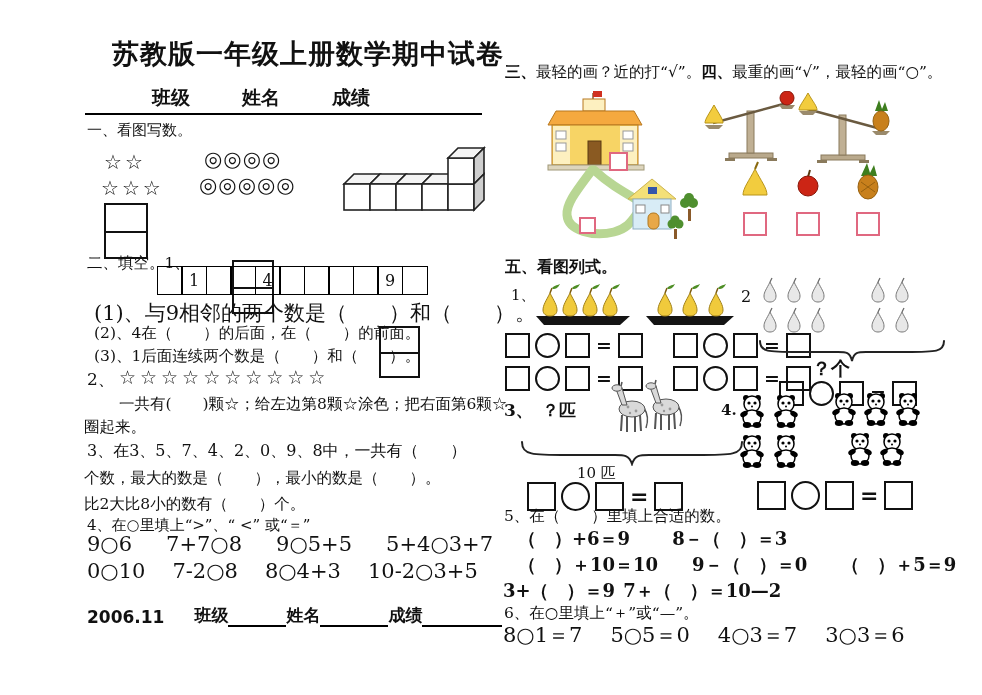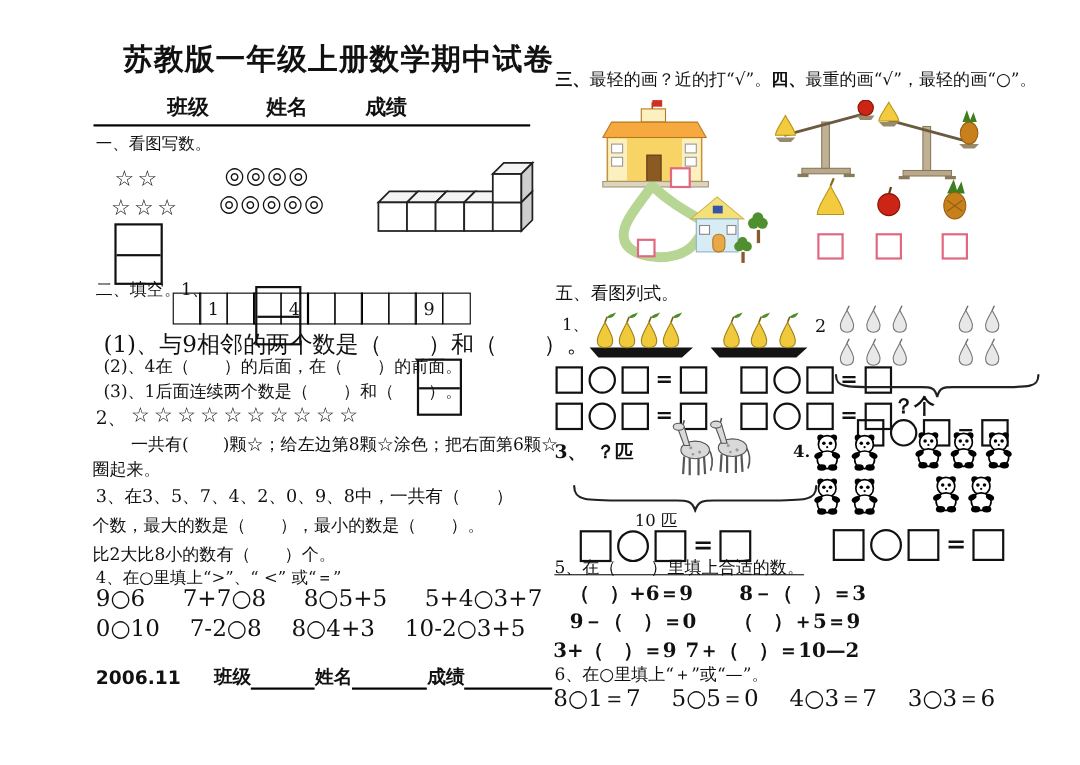--- a/index.html
+++ b/index.html
@@ -96,21 +96,21 @@
 <div class="abs" style="left:84px;top:417px;font-size:15.5px;">圈起来。</div>
 
 <div class="abs" style="left:87px;top:441px;font-size:16px;">3、在3、5、7、4、2、0、9、8中，一共有（　　）</div>
 <div class="abs" style="left:84px;top:468px;font-size:15.5px;">个数，最大的数是（　　），最小的数是（　　）。</div>
 <div class="abs" style="left:84px;top:494px;font-size:15.5px;">比2大比8小的数有（　　）个。</div>
 
 <div class="abs" style="left:87px;top:516px;font-size:15px;">4、在○里填上“&gt;”、“ &lt;” 或“＝”</div>
 <div class="abs exprow" style="left:87px;top:532px;font-size:21px;gap:34px;">
     <span>9○6</span>
     <span>7+7○8</span>
-    <span>8○5+5</span>
+    <span>9○5+5</span>
     <span>5+4○3+7</span>
   </div>
 <div class="abs exprow" style="left:87px;top:559px;font-size:21px;gap:27px;">
     <span>0○10</span>
     <span>7-2○8</span>
     <span>8○4+3</span>
     <span>10-2○3+5</span>
   </div>
 
 <div class="abs footer sans b" style="left:87px;top:604px;font-size:17px;">
@@ -191,21 +191,21 @@
   <polygon points="158,85 164,72 167,82 171,74 174,85" fill="#3e7e1e"></polygon>
   <ellipse cx="165" cy="96" rx="10" ry="12" fill="#c8801c" stroke="#96600f"></ellipse>
   <line x1="158" y1="91" x2="172" y2="101" stroke="#96600f"></line>
     <line x1="158" y1="101" x2="172" y2="91" stroke="#96600f"></line>
 
   <rect x="41" y="122" width="22" height="22" fill="#fff" stroke="#e06880" stroke-width="2"></rect>
   <rect x="94" y="122" width="22" height="22" fill="#fff" stroke="#e06880" stroke-width="2"></rect>
   <rect x="154" y="122" width="22" height="22" fill="#fff" stroke="#e06880" stroke-width="2"></rect>
 </svg>
 
-<div class="abs" style="left:505px;top:257px;font-size:16px;">五、看图列式。</div>
+<div class="abs" style="left:505px;top:257px;font-size:16px;font-weight:bold;">五、看图列式。</div>
 <div class="abs" style="left:511px;top:286px;font-size:15px;">1、</div>
 
 <svg class="abs" style="left:534px;top:276px;" width="202" height="52" viewBox="0 0 202 52">
   <defs>
     <g id="gp">
       <line x1="0" y1="-13" x2="2" y2="-18" stroke="#7a5a10" stroke-width="1.5"></line>
       <path d="M2,-18 C5,-21 8,-21 10,-22 C8,-18 6,-17 3,-17 Z" fill="#4e8e26"></path>
       <path d="M0,-13 C-4,-5 -7,-1 -7,4 C-7,8 -4,10 0,10 C4,10 7,8 7,4 C7,-1 4,-5 0,-13 Z" fill="#f0ca3c" stroke="#a08018"></path>
     </g>
   </defs>
@@ -346,26 +346,27 @@
     <use href="#pnda" transform="translate(160,60)"></use>
 </svg>
 <div class="abs eq lg" style="left:757px;top:481px;">
     <span class="sq"></span>
     <span class="cir"></span>
     <span class="sq"></span>
     <span class="eqsign">=</span>
     <span class="sq"></span>
   </div>
 
-<div class="abs" style="left:504px;top:506px;font-size:15.5px;text-decoration:underline;">5、在（　　）里填上合适的数。</div>
+<div class="abs" style="left:504px;top:506px;font-size:15.5px;">5、在（　　）里填上合适的数。</div>
 <div class="abs exprow b" style="left:518px;top:527px;font-size:18px;gap:42px;">
     <span>（　）+6＝9</span>
     <span>8－（　）＝3</span>
   </div>
 <div class="abs exprow b" style="left:518px;top:553px;font-size:18px;gap:34px;">
+    <span>（　）＋10＝10</span>
     <span>9－（　）＝0</span>
     <span>（　）＋5＝9</span>
   </div>
 <div class="abs exprow b" style="left:503px;top:579px;font-size:18px;gap:8px;">
     <span>3+（　）＝9</span>
     <span>7＋（　）＝10—2</span>
   </div>
 
 <div class="abs" style="left:504px;top:603px;font-size:15.5px;">6、在○里填上“＋”或“—”。</div>
 <div class="abs exprow" style="left:503px;top:621px;font-size:21px;gap:28px;">

